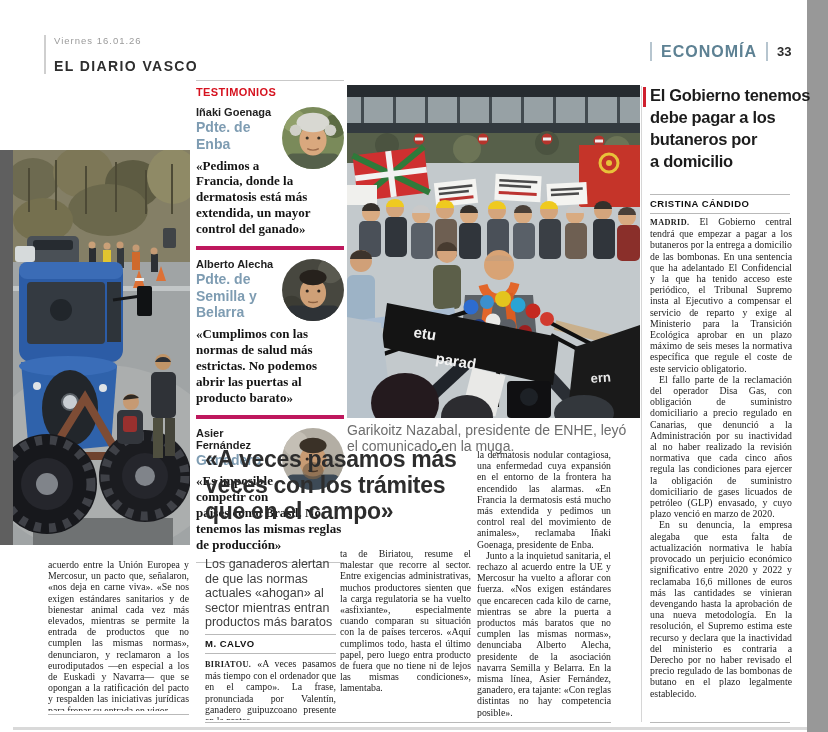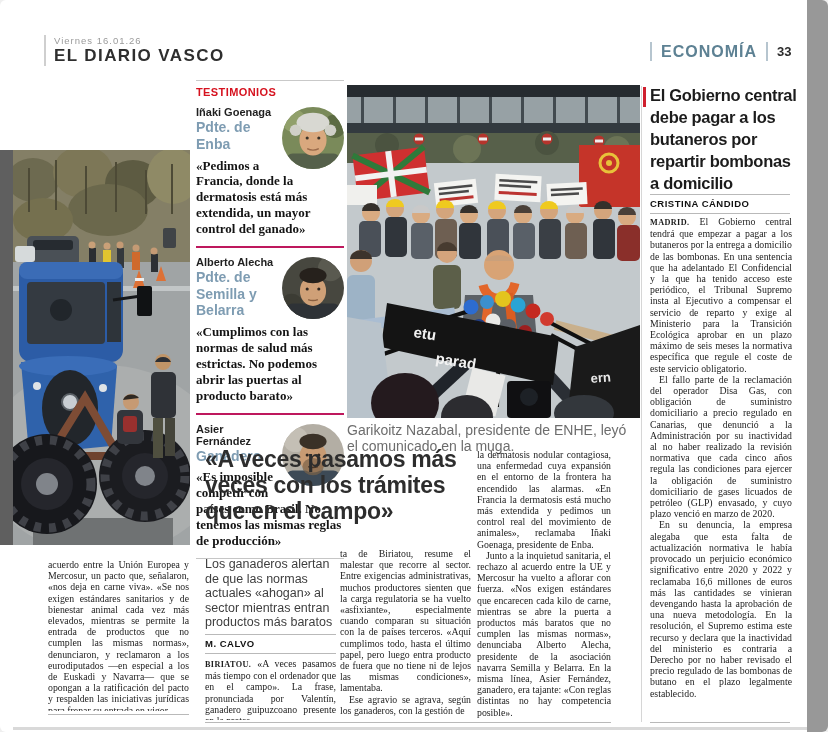--- a/index.html
+++ b/index.html
@@ -1,36 +1,36 @@
 <!DOCTYPE html>
 <html><head>
 <meta charset="utf-8">
 <style>
   html,body{margin:0;padding:0;background:#efefef;}
   #page{position:relative;width:828px;height:732px;background:#ffffff;overflow:hidden;
-        font-family:"Liberation Sans",sans-serif;border-radius:6px;}
+        font-family:"Liberation Sans",sans-serif;}
   .strip-left{position:absolute;left:0;top:150px;width:13px;height:395px;background:#5f5f5f;}
   .strip-right{position:absolute;right:0;top:0;width:21px;height:732px;background:#989898;}
 
   
   .masthead{position:absolute;left:44px;top:35px;border-left:2px solid #cfcfcf;padding-left:8px;}
   .m-date{font-size:9.5px;color:#9b9b9b;letter-spacing:1px;}
-  .m-paper{font-size:17px;font-weight:bold;color:#2e2e2e;letter-spacing:1.4px;margin-top:0;}
+  .m-paper{font-size:14px;font-weight:bold;color:#2e2e2e;letter-spacing:1.4px;margin-top:12px;}
 
   .section-head{position:absolute;left:650px;top:42px;display:flex;align-items:center;}
   .sh-bar{width:2px;height:19px;background:#b6c5cf;}
   .sh-title{font-size:16px;font-weight:bold;color:#5d8193;letter-spacing:1px;margin:0 9px;}
   .sh-num{font-size:13px;font-weight:bold;color:#2c2c2c;margin-left:9px;}
 
   
   .testimonios{position:absolute;left:196px;top:80px;width:148px;}
   .t-label{border-top:1px solid #c9c9c9;padding-top:5px;color:#d6121f;font-weight:bold;
            font-size:11px;letter-spacing:0.4px;}
   .t-item{padding:8px 0 9px;overflow:hidden;}
-  .t-item + .t-item{border-top:2px solid #be185d;}
+  .t-item + .t-item{border-top:4px solid #be185d;}
   .t-item:last-child{border-bottom:1px solid #c6c6c6;}
   .t-photo{float:right;width:62px;height:62px;border-radius:50%;overflow:hidden;margin:1px 0 3px 6px;}
   .t-photo svg{display:block;}
   .t-name{font-size:11px;font-weight:bold;color:#1f1f1f;}
   .t-role{font-size:14px;font-weight:bold;color:#7e9cb2;line-height:1.2;margin-top:1px;}
   .t-quote{font-family:"Liberation Serif",serif;font-size:13px;line-height:1.22;color:#141414;
            font-weight:bold;margin-top:5px;}
 
   
   .main-photo{position:absolute;left:347px;top:85px;width:293px;height:333px;overflow:hidden;}
@@ -407,38 +407,36 @@
   <div class="subhead">Los ganaderos alertan de que las normas actuales «ahogan» al sector mientras entran productos más baratos</div>
 
   <div class="byline byline-1">M. CALVO</div>
 
   <div class="body col1">
     <p><span class="dateline">BIRIATOU.</span> <span>«A veces pasamos más tiempo con el ordenador que en el campo». La frase, pronunciada por Valentín, ganadero guipuzcoano presente en la protes-</span></p>
   </div>
 
   <div class="body col2">
     <p>ta de Biriatou, resume el malestar que recorre al sector. Entre exigencias administrativas, muchos productores sienten que la carga regulatoria se ha vuelto «asfixiante», especialmente cuando comparan su situación con la de países terceros. «Aquí cumplimos todo, hasta el último papel, pero luego entra producto de fuera que no tiene ni de lejos las mismas condiciones», lamentaba.</p>
-    <p class="ind">Ese agravio se agrava, según los ganaderos, con la gestión de</p>
   </div>
 
   <div class="body col3">
     <p>la dermatosis nodular contagiosa, una enfermedad cuya expansión en el entorno de la frontera ha encendido las alarmas. «En Francia la dermatosis está mucho más extendida y pedimos un control real del movimiento de animales», reclamaba Iñaki Goenaga, presidente de Enba.</p>
     <p class="ind">Junto a la inquietud sanitaria, el rechazo al acuerdo entre la UE y Mercosur ha vuelto a aflorar con fuerza. «Nos exigen estándares que encarecen cada kilo de carne, mientras se abre la puerta a productos más baratos que no cumplen las mismas normas», denunciaba Alberto Alecha, presidente de la asociación navarra Semilla y Belarra. En la misma línea, Asier Fernández, ganadero, era tajante: «Con reglas distintas no hay competencia posible».</p>
   </div>
 
   <div class="body left-col">
     <p>acuerdo entre la Unión Europea y Mercosur, un pacto que, señalaron, «nos deja en carne viva». «Se nos exigen estándares sanitarios y de bienestar animal cada vez más elevados, mientras se permite la entrada de productos que no cumplen las mismas normas», denunciaron, y reclamaron a los eurodiputados —en especial a los de Euskadi y Navarra— que se opongan a la ratificación del pacto y respalden las iniciativas jurídicas para frenar su entrada en vigor.</p>
   </div>
 
   <div class="r-headline">
     <div class="r-tick"></div>
-    <div class="r-hl-line">El Gobierno central</div>
+    <div class="r-hl-line">El Gobierno tenemos</div>
     <div class="r-hl-line">debe pagar a los</div>
     <div class="r-hl-line">butaneros por</div>
-    <div class="r-hl-line">repartir bombonas</div>
     <div class="r-hl-line">a domicilio</div>
   </div>
 
   <div class="byline r-byline">CRISTINA CÁNDIDO</div>
 
   <div class="body r-body">
     <p><span class="dateline">MADRID.</span> <span>El Gobierno central tendrá que empezar a pagar a los butaneros por la entrega a domicilio de las bombonas. En una sentencia que ha adelantado El Confidencial y la que ha tenido acceso este periódico, el Tribunal Supremo insta al Ejecutivo a compensar el servicio de reparto y exige al Ministerio para la Transición Ecológica aprobar en un plazo máximo de seis meses la normativa específica que regule el coste de este servicio obligatorio.</span></p>
     <p class="ind">El fallo parte de la reclamación del operador Disa Gas, con obligación de suministro domiciliario a precio regulado en Canarias, que denunció a la Administración por su inactividad al no haber realizado la revisión normativa que cada cinco años regula las condiciones para ejercer la obligación de suministro domiciliario de gases licuados de petróleo (GLP) envasado, y cuyo plazo venció en marzo de 2020.</p>
     <p class="ind">En su denuncia, la empresa alegaba que esta falta de actualización normativa le había provocado un perjuicio económico significativo entre 2020 y 2022 y reclamaba 16,6 millones de euros más las cantidades se vinieran devengando hasta la aprobación de una nueva metodología. En la resolución, el Supremo estima este recurso y declara que la inactividad del ministerio es contraria a Derecho por no haber revisado el precio regulado de las bombonas de butano en el plazo legalmente establecido.</p>
   </div>

